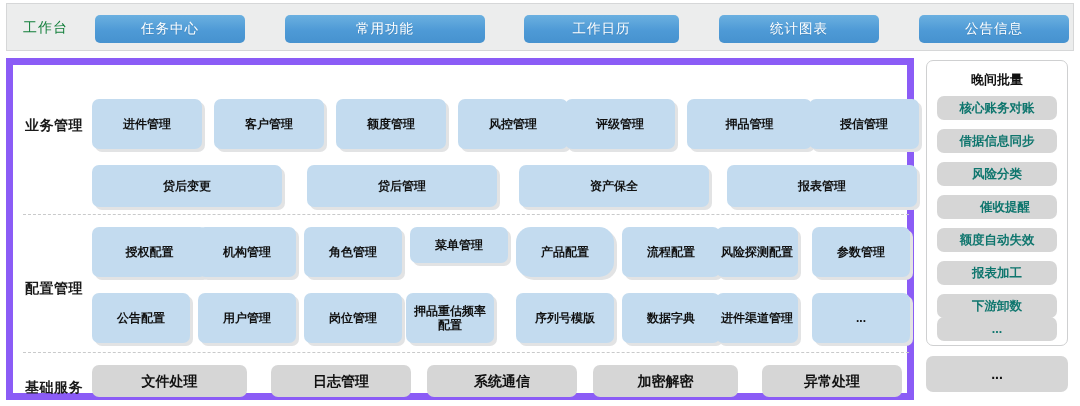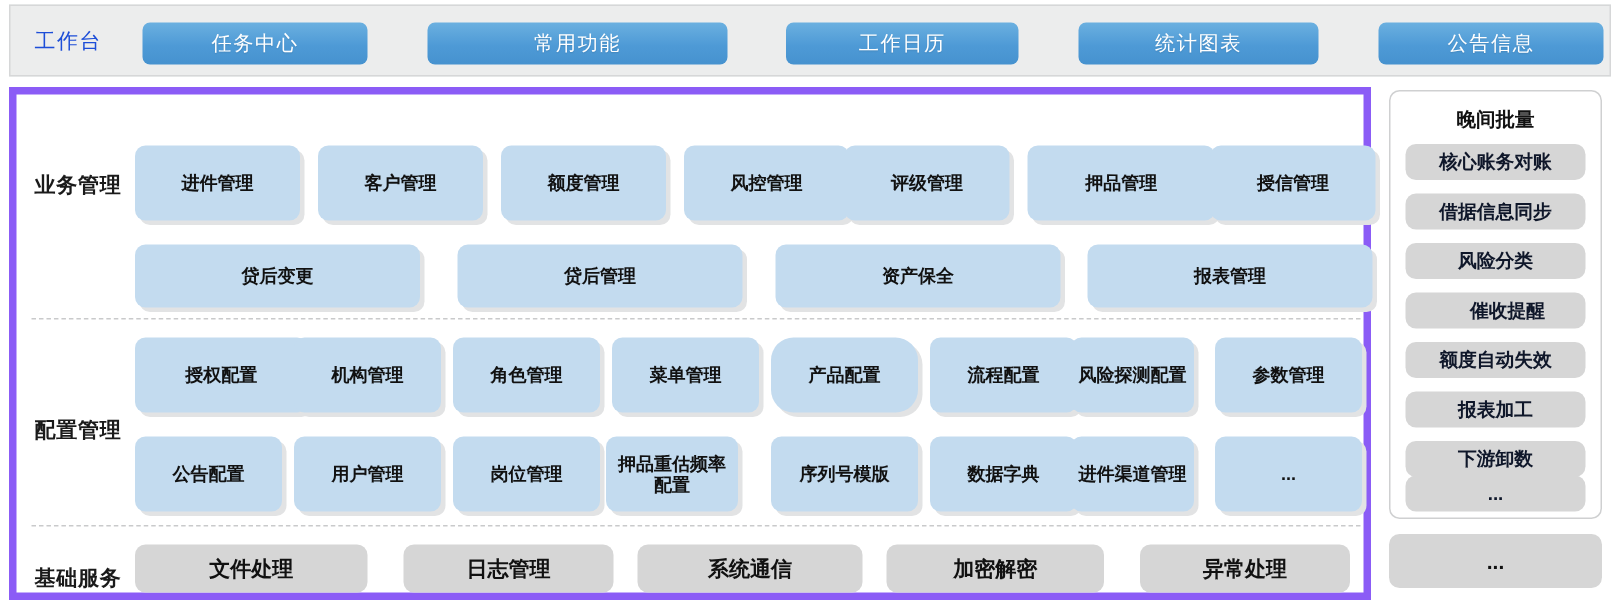--- a/index.html
+++ b/index.html
@@ -30,21 +30,21 @@
     height: 48px;
     background: #eceded;
     border: 1px solid #d6d7d8;
     box-sizing: border-box;
   }
   .toolbar-label {
     position: absolute;
     left: 16px;
     top: 15px;
     font-size: 14px;
-    color: #1d4ed8;
+    color: #15803d;
     letter-spacing: 1px;
   }
   .tab-btn {
     position: absolute;
     top: 11px;
     height: 28px;
     border-radius: 5px;
     background: linear-gradient(to bottom, #6bb0e0 0%, #4e9ad6 55%, #4692cf 100%);
     color: #ffffff;
     font-size: 13.5px;
@@ -58,21 +58,21 @@
     text-shadow: 0 1px 1px rgba(0,0,0,0.12);
   }
 
   
   .main-panel {
     position: absolute;
     left: 6px;
     top: 58px;
     width: 908px;
     height: 342px;
-    border: 5px solid #8b5cf6;
+    border: 7px solid #8b5cf6;
     background: #ffffff;
     box-sizing: border-box;
   }
   .divider {
     position: absolute;
     left: 10px;
     width: 886px;
     border-top: 1px dashed #c9cacb;
     height: 0;
   }
@@ -141,21 +141,21 @@
     left: 10px;
     width: 120px;
     height: 24px;
     border-radius: 7px;
     background: #d6d6d6;
     display: flex;
     align-items: center;
     justify-content: center;
     font-size: 12.5px;
     font-weight: bold;
-    color: #0f172a;
+    color: #0f766e;
     box-sizing: border-box;
     cursor: pointer;
   }
   .batch-more {
     position: absolute;
     left: 926px;
     top: 356px;
     width: 142px;
     height: 36px;
     border-radius: 7px;
@@ -227,21 +227,21 @@
         <div class="row-label" style="top: 215px;">配置管理</div>
         <div class="tile blue" style="left: 79px; top: 162px; width: 115px; height: 50px;">
           <span class="tile-txt">授权配置</span>
         </div>
         <div class="tile blue" style="left: 185px; top: 162px; width: 98px; height: 50px;">
           <span class="tile-txt">机构管理</span>
         </div>
         <div class="tile blue" style="left: 291px; top: 162px; width: 98px; height: 50px;">
           <span class="tile-txt">角色管理</span>
         </div>
-        <div class="tile blue" style="left: 397px; top: 162px; width: 98px; height: 50px;">
+        <div class="tile blue" style="left: 397px; top: 162px; width: 98px; height: 36px;">
           <span class="tile-txt">菜单管理</span>
         </div>
         <div class="tile blue" style="left: 503px; top: 162px; width: 98px; height: 50px; border-radius: 15px;">
           <span class="tile-txt">产品配置</span>
         </div>
         <div class="tile blue" style="left: 609px; top: 162px; width: 98px; height: 50px;">
           <span class="tile-txt">流程配置</span>
         </div>
         <div class="tile blue" style="left: 703px; top: 162px; width: 82px; height: 50px;">
           <span class="tile-txt">风险探测配置</span>

